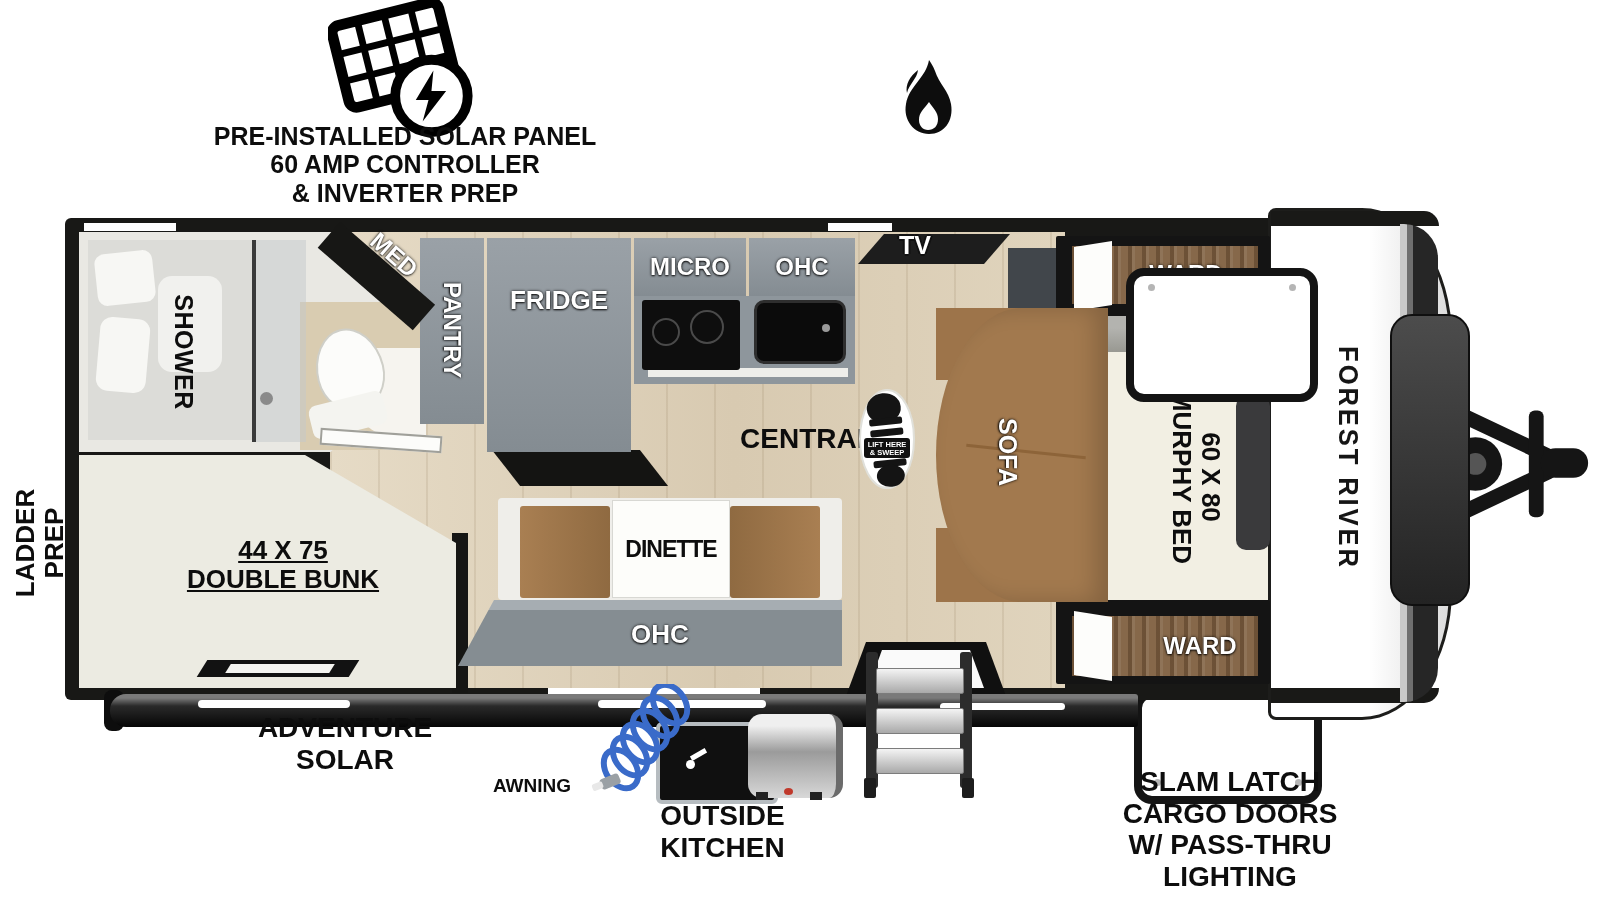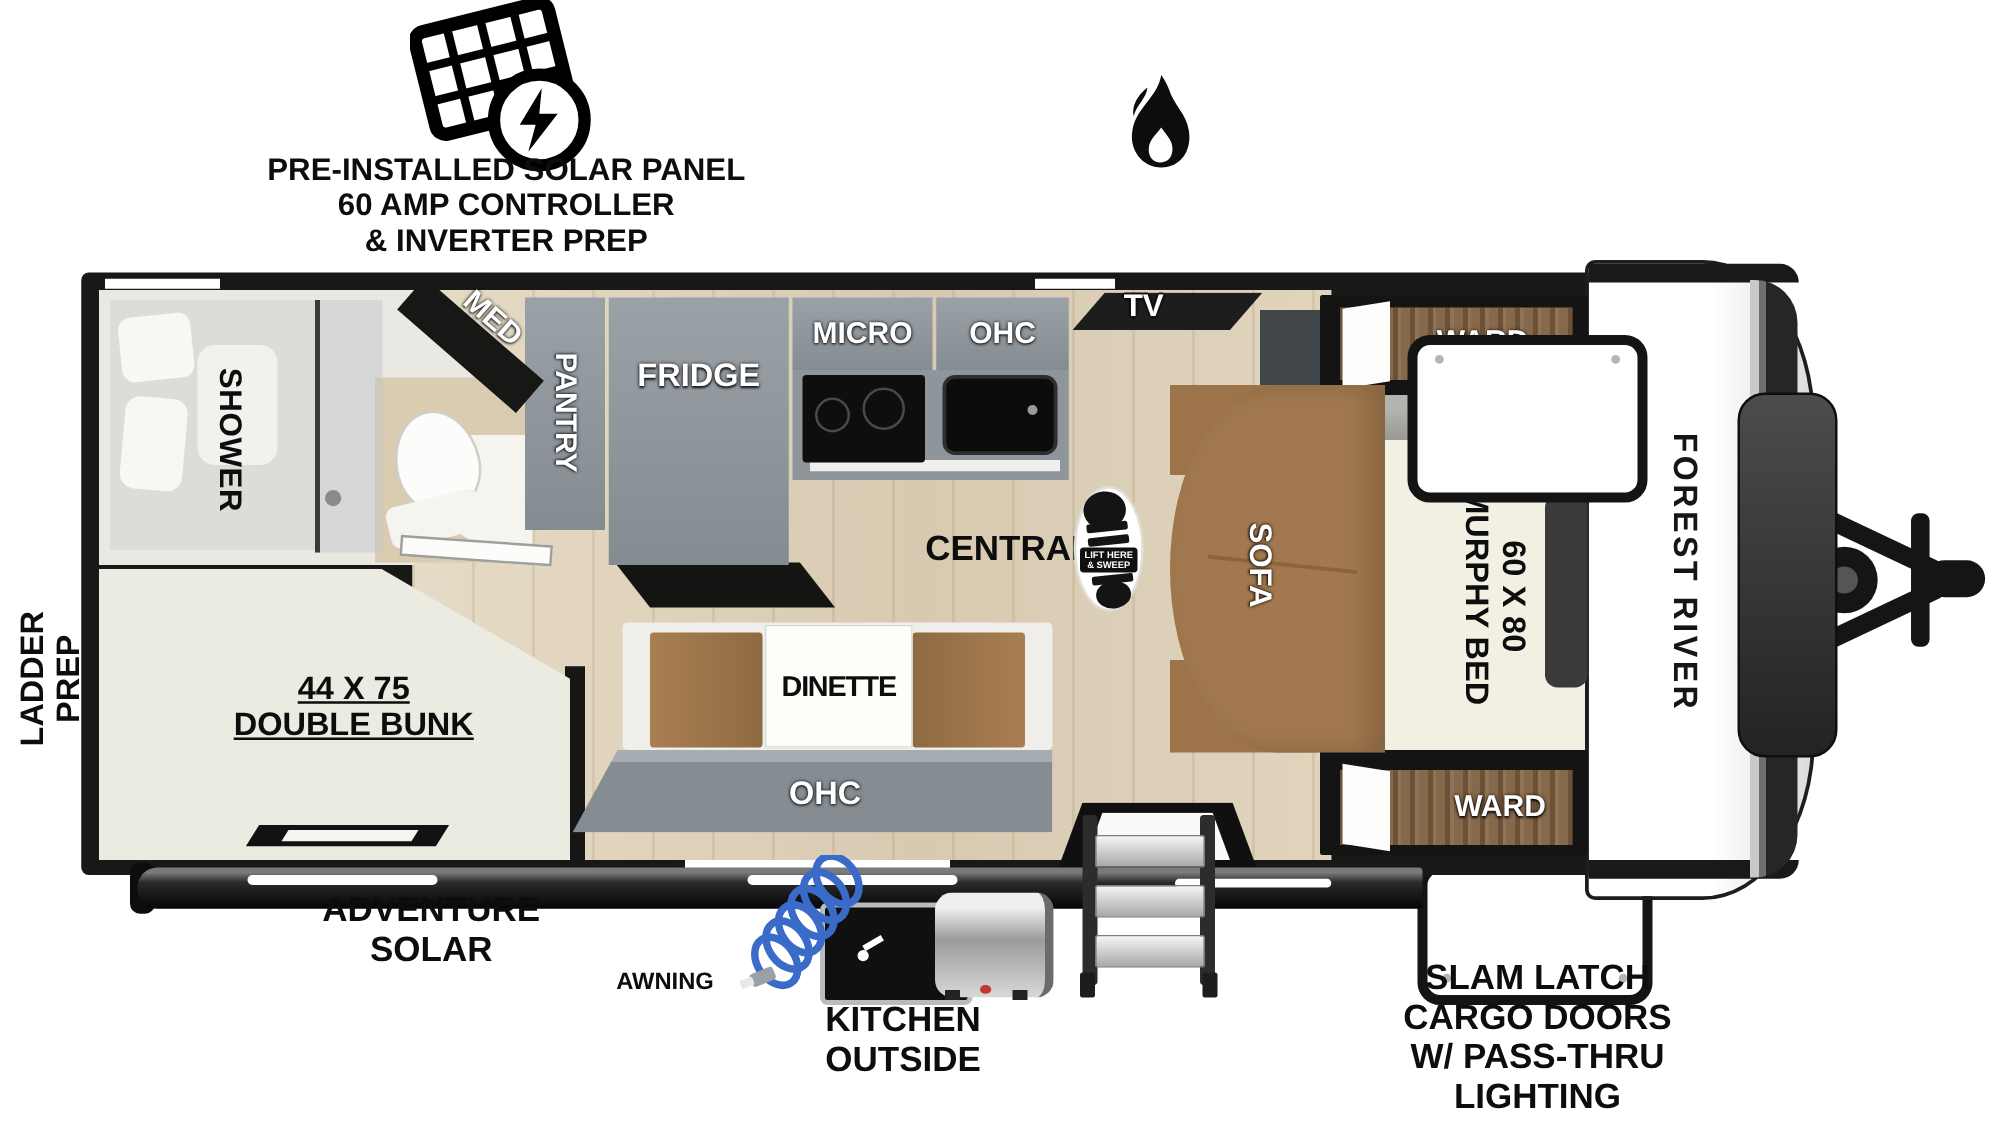--- a/index.html
+++ b/index.html
@@ -201,22 +201,22 @@
     <div class="abs" style="left:8px;top:78px;width:12px;height:8px;background:#222;"></div>
     <div class="abs" style="left:62px;top:78px;width:12px;height:8px;background:#222;"></div>
   </div>
 
   <div class="lbl" style="left:250px;top:712px;width:190px;font-size:28px;z-index:6;">
     <span class="ln">ADVENTURE</span>
     <span class="ln">SOLAR</span>
   </div>
   <div class="lbl" style="left:452px;top:728px;width:160px;font-size:19px;z-index:6;margin-top:47px;">AWNING</div>
   <div class="lbl" style="left:630px;top:800px;width:185px;font-size:28px;z-index:6;">
+    <span class="ln">OUTSIDE</span>
     <span class="ln">KITCHEN</span>
-    <span class="ln">OUTSIDE</span>
   </div>
   <div class="lbl" style="left:1080px;top:766px;width:300px;font-size:28px;z-index:6;">
     <span class="ln">SLAM LATCH</span>
     <span class="ln">CARGO DOORS</span>
     <span class="ln">W/ PASS-THRU</span>
     <span class="ln">LIGHTING</span>
   </div>
 
   <div class="abs" style="left:1134px;top:690px;width:172px;height:98px;background:#fff;border:8px solid #141414;border-radius:18px;z-index:0;">
     <div class="abs" style="left:12px;bottom:10px;width:7px;height:7px;border-radius:50%;background:#b5b5b5;"></div>

